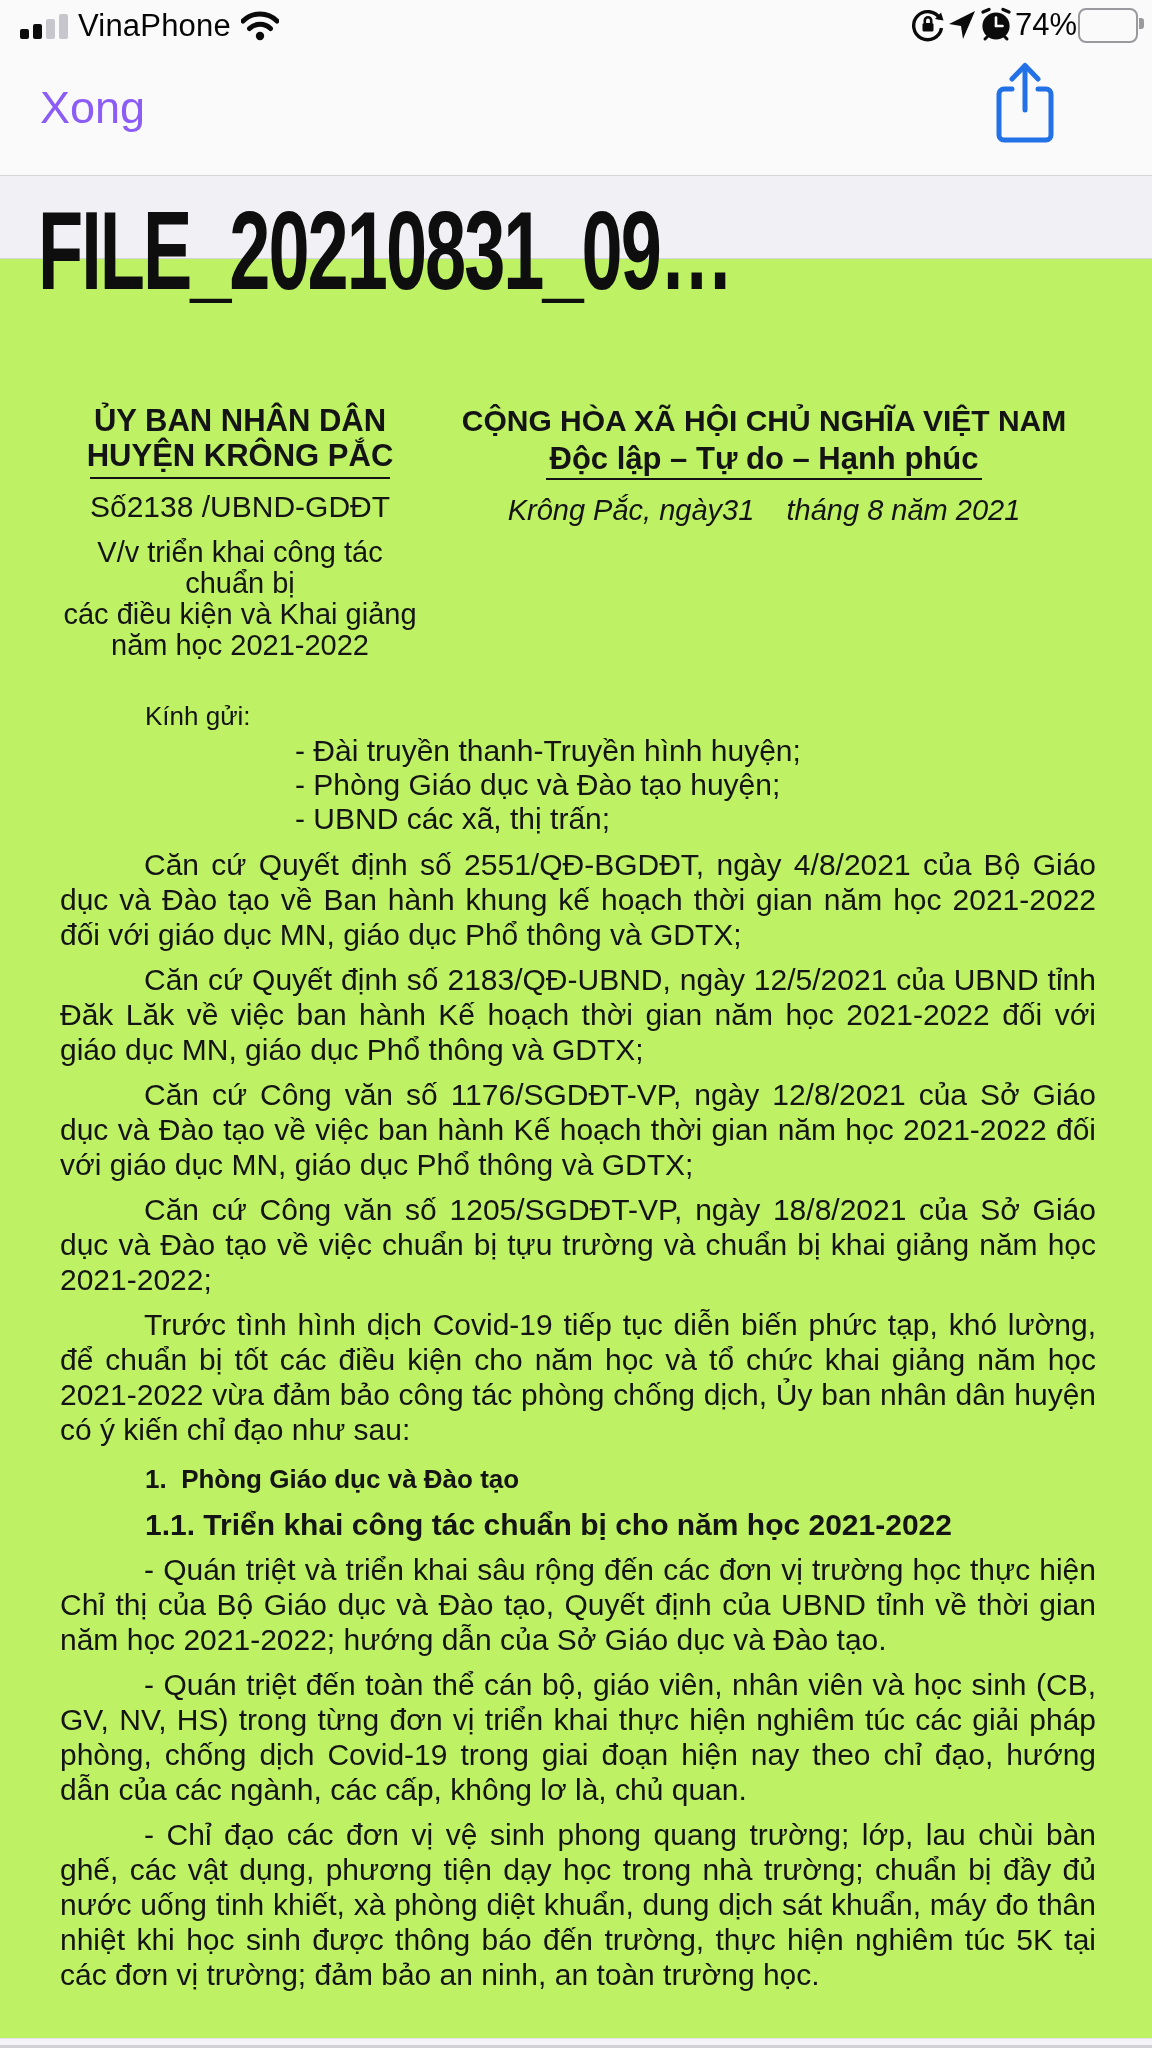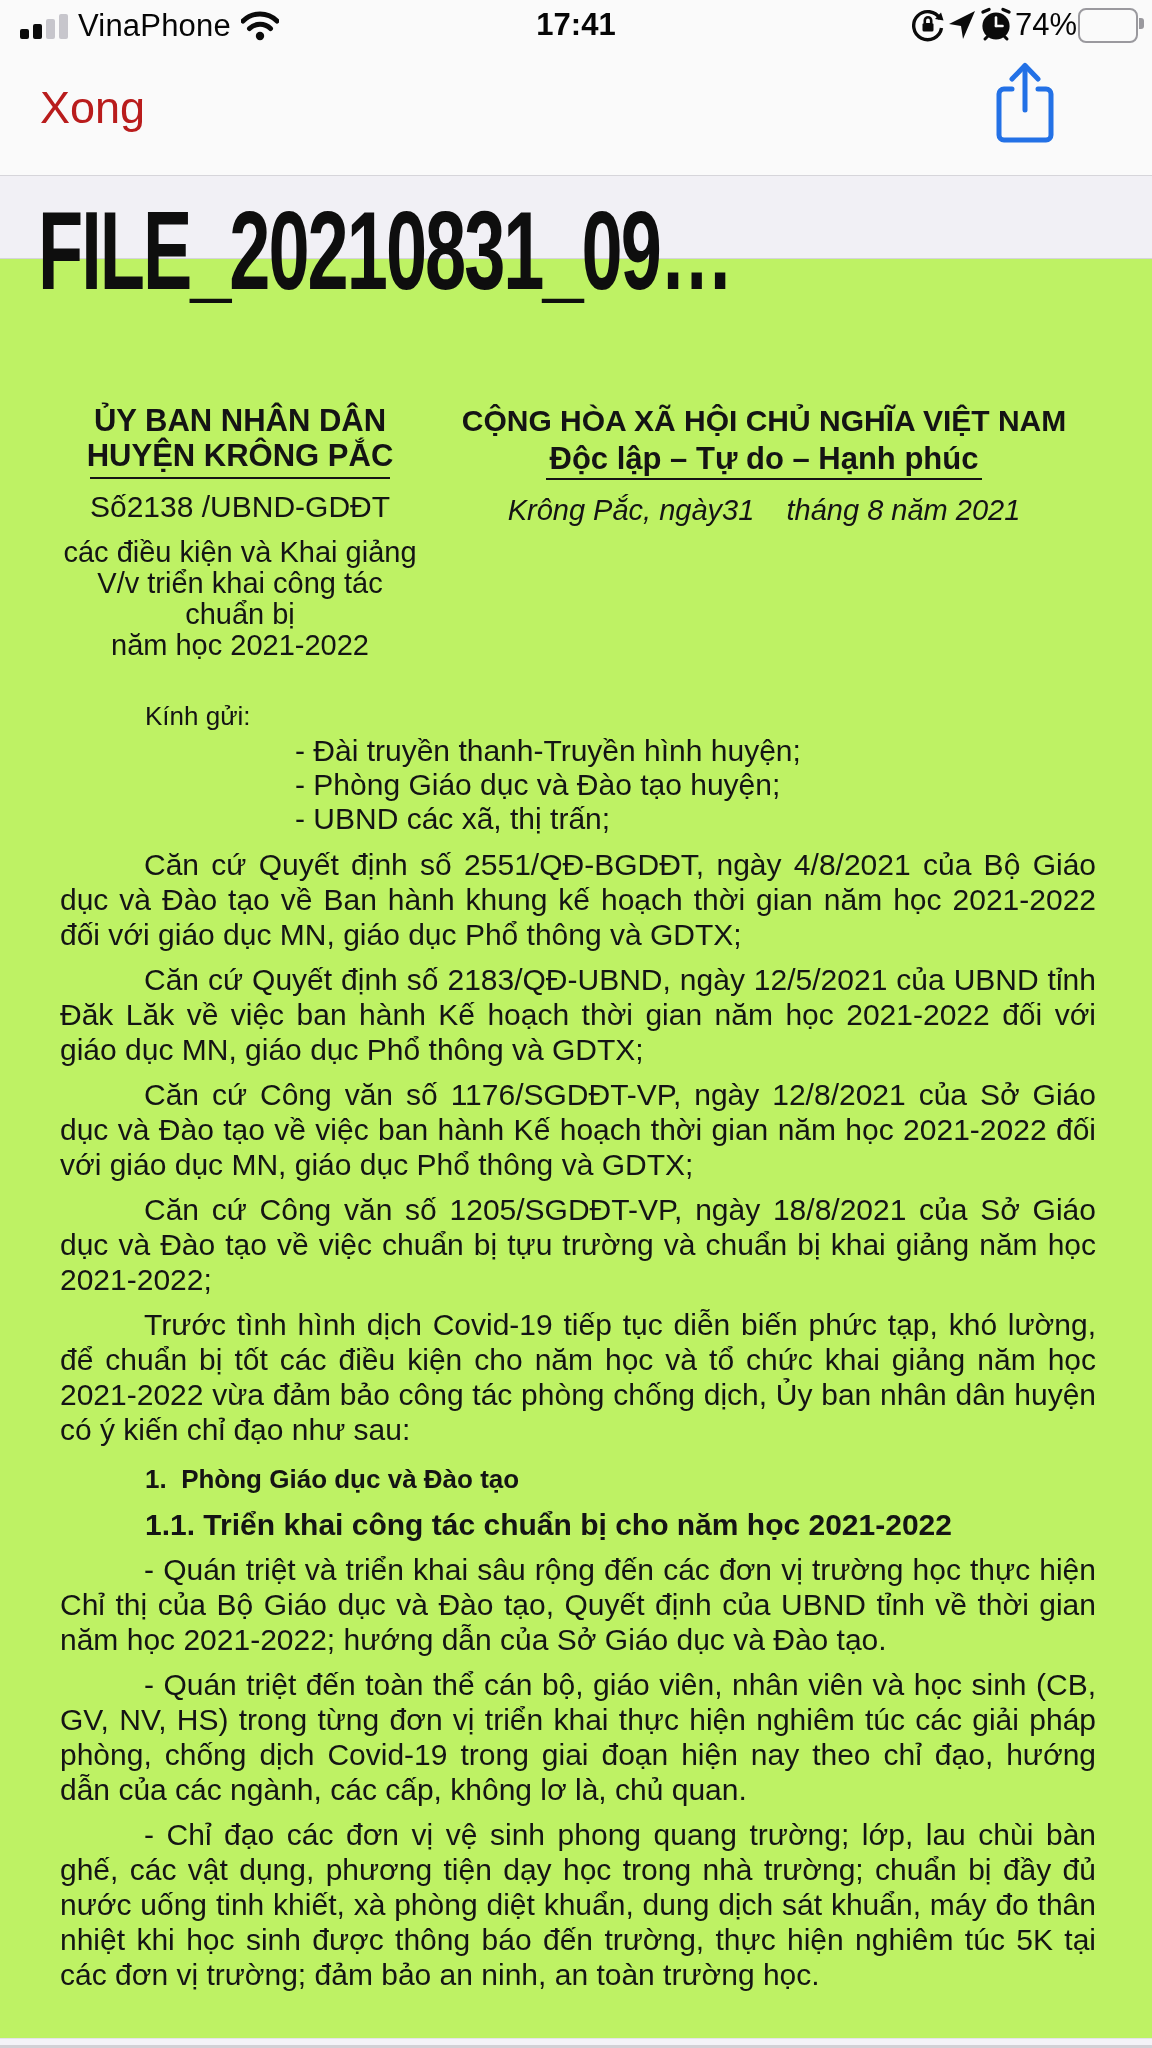--- a/index.html
+++ b/index.html
@@ -19,21 +19,21 @@
   .carrier{font-size:31px;color:#060606;letter-spacing:.2px;}
   .sb-time{position:absolute;top:7px;left:0;width:1152px;text-align:center;
     font-size:31px;font-weight:700;color:#060606;}
   .sb-right{position:absolute;right:14px;top:7px;display:flex;align-items:center;gap:1px;}
   .pct{font-size:31px;color:#060606;}
   .battery{position:relative;width:52px;height:27px;border:2px solid #9a999e;border-radius:8px;padding:2px;}
   .battery .fill{height:100%;border-radius:4px;background:#0b0b0b;}
   .battery .tip{position:absolute;right:-8px;top:8px;width:5px;height:11px;background:#9a999e;border-radius:0 3px 3px 0;}
   
   .navbar{position:absolute;top:52px;left:0;width:1152px;height:123px;}
-  .done-btn{position:absolute;left:40px;top:30px;font-size:45px;color:#b91c1c;background:none;border:none;padding:0;font-family:"Liberation Sans",sans-serif;}
+  .done-btn{position:absolute;left:40px;top:30px;font-size:45px;color:#8b5cf6;background:none;border:none;padding:0;font-family:"Liberation Sans",sans-serif;}
   .share-btn{position:absolute;right:96px;top:10px;width:62px;height:84px;background:none;border:none;padding:0;}
   .nav-hairline{position:absolute;top:175px;left:0;width:1152px;height:1px;background:#d6d5da;z-index:7;}
   
   .grayband{position:absolute;top:176px;left:0;width:1152px;height:82px;background:#f1f0f5;border-bottom:1px solid #d5d4da;z-index:1;}
   .big-title{
     position:absolute;left:38px;top:192px;z-index:5;
     font-size:112px;font-weight:700;color:#0e0e0e;line-height:1.05;
     letter-spacing:-3px;transform:scaleX(.66);transform-origin:left top;white-space:nowrap;
   }
   
@@ -81,21 +81,20 @@
         </div>
         <span class="carrier">VinaPhone</span>
         <span>
           <svg width="38" height="30" viewBox="0 0 38 30">
             <path d="M2 10 A24 24 0 0 1 36 10" fill="none" stroke="#0b0b0b" stroke-width="5" stroke-linecap="round"></path>
             <path d="M8.5 17.5 A15 15 0 0 1 29.5 17.5" fill="none" stroke="#0b0b0b" stroke-width="5" stroke-linecap="round"></path>
             <circle cx="19" cy="25" r="4.2" fill="#0b0b0b"></circle>
           </svg>
         </span>
       </div>
-      <div class="sb-time">17:41</div>
       <div class="sb-right">
         <span>
           <svg width="36" height="36" viewBox="0 0 36 36">
             <path d="M30 12 A14 14 0 1 0 31.5 21" fill="none" stroke="#0b0b0b" stroke-width="3.4"></path>
             <path d="M25 12 L33.5 13.5 L31 5.5 Z" fill="#0b0b0b"></path>
             <rect x="12.5" y="16" width="11" height="8.5" rx="1.6" fill="#0b0b0b"></rect>
             <path d="M14.8 16 v-2.6 a3.2 3.2 0 0 1 6.4 0 V16" fill="none" stroke="#0b0b0b" stroke-width="2.6"></path>
           </svg>
         </span>
         <span>
@@ -139,22 +138,22 @@
   <div class="big-title">FILE_20210831_09…</div>
 
   <div class="page">
     <div class="doc-header">
       <div class="hdr-left">
         <div class="hl1">ỦY BAN NHÂN DÂN</div>
         <div class="hl2">HUYỆN KRÔNG PẮC</div>
         <div class="hdr-underline-left"></div>
         <div class="doc-number">Số2138 /UBND-GDĐT</div>
         <div class="subject">
+          <div>V/v triển khai công tác chuẩn bị</div>
           <div>các điều kiện và Khai giảng</div>
-          <div>V/v triển khai công tác chuẩn bị</div>
           <div>năm học 2021-2022</div>
         </div>
       </div>
       <div class="hdr-right">
         <div class="hr1">CỘNG HÒA XÃ HỘI CHỦ NGHĨA VIỆT NAM</div>
         <div><span class="hr2">Độc lập – Tự do – Hạnh phúc</span></div>
         <div class="date-line">Krông Pắc, ngày31&nbsp;&nbsp;&nbsp;&nbsp;tháng 8 năm 2021</div>
       </div>
     </div>
 

